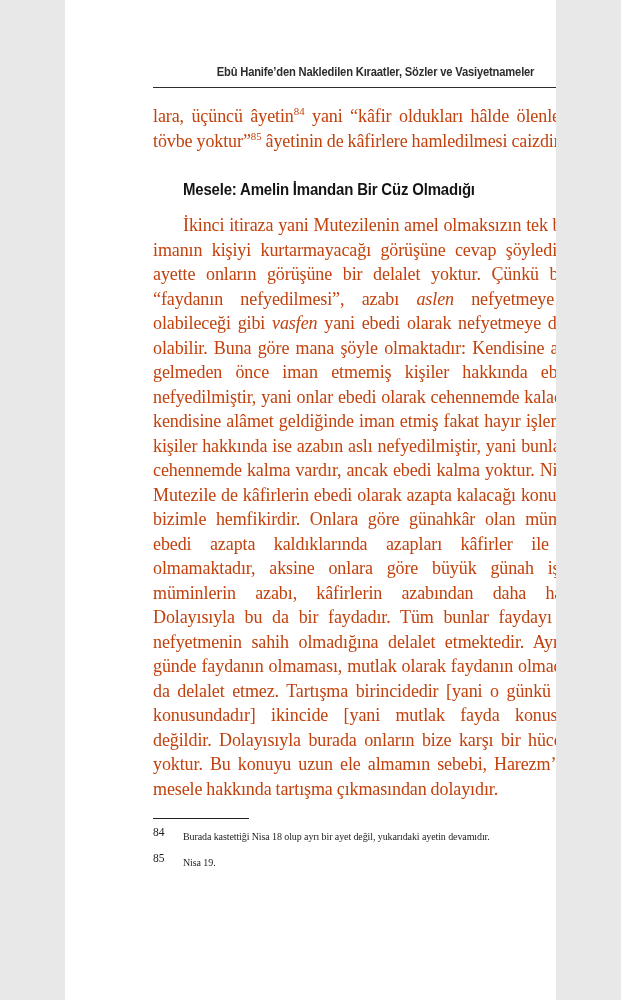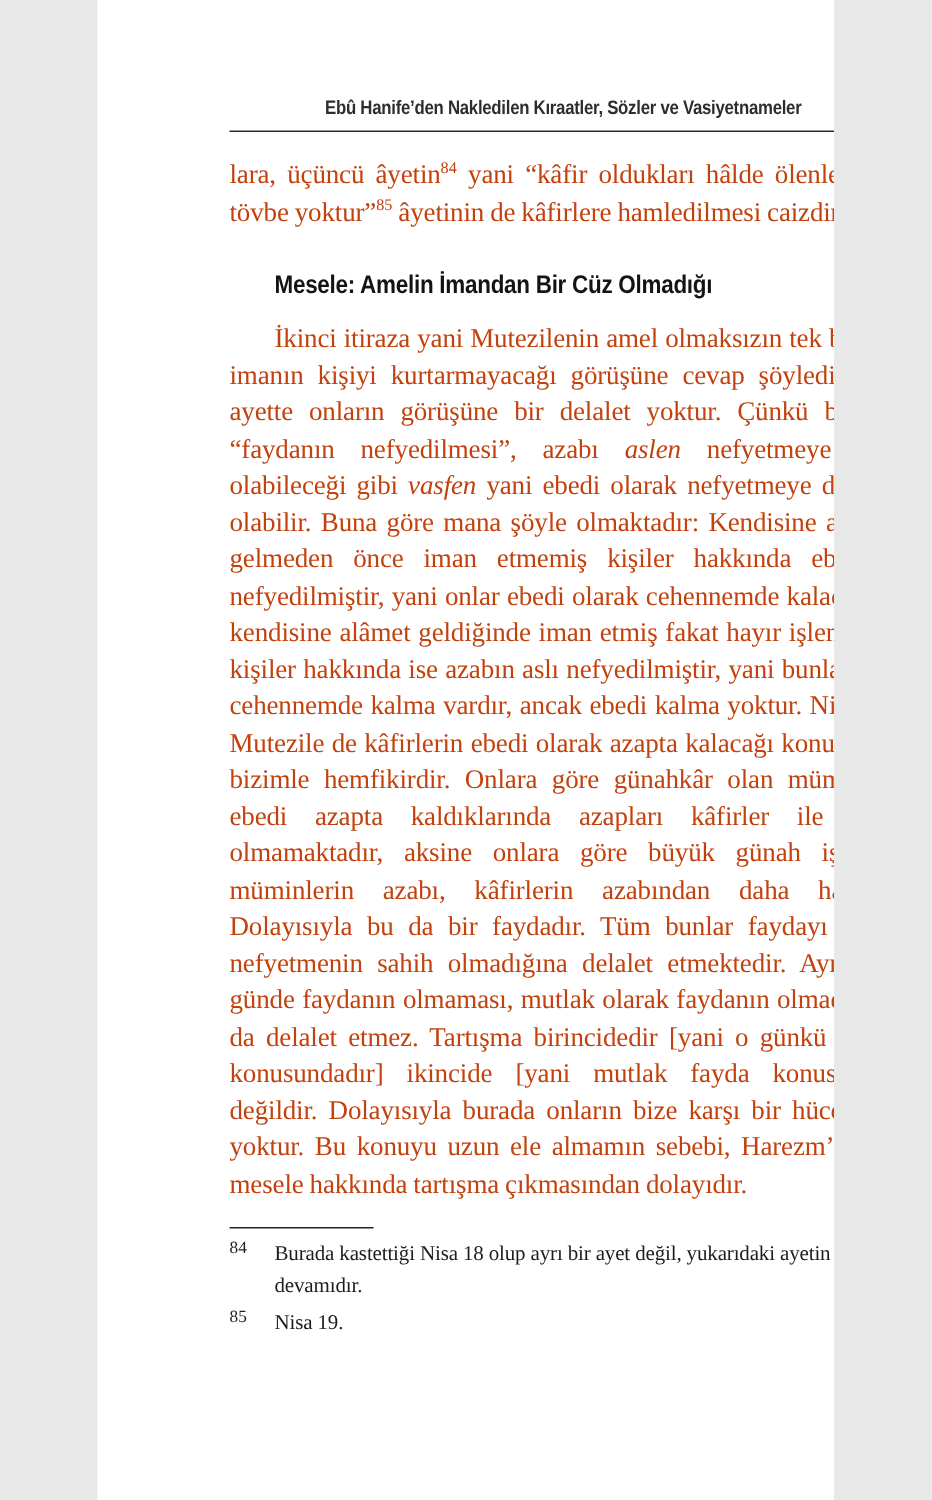--- a/index.html
+++ b/index.html
@@ -87,21 +87,21 @@
   }
   .fn-num {
     flex: 0 0 30px;
     font-size: 11.5px;
     position: relative;
     top: -1px;
     color: #1d1d1d;
   }
   .fn-text {
     flex: 1;
-    font-size: 14px;
+    font-size: 10px;
     line-height: 20.5px;
     letter-spacing: -0.1px;
     color: #1d1d1d;
   }
 
   
   .page-number-row {
     position: absolute;
     top: 882px;
     left: 88px;

